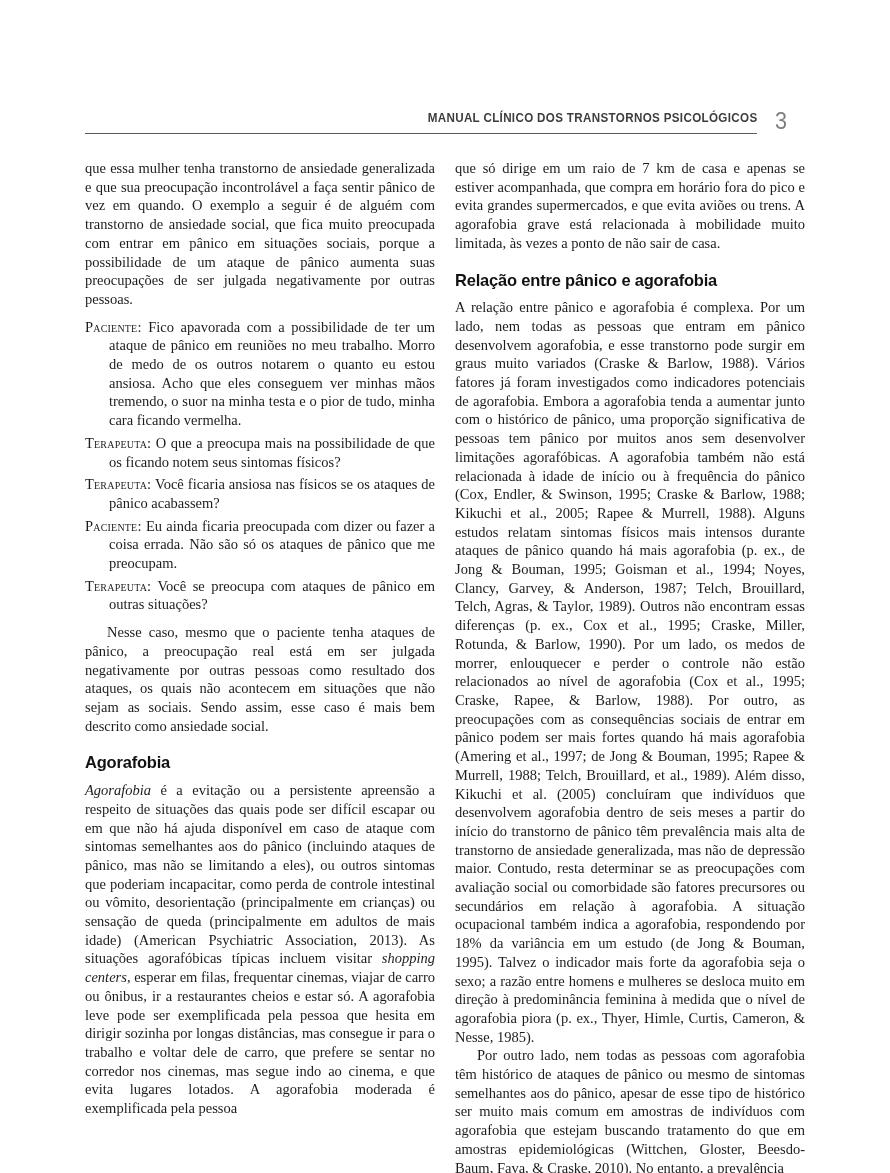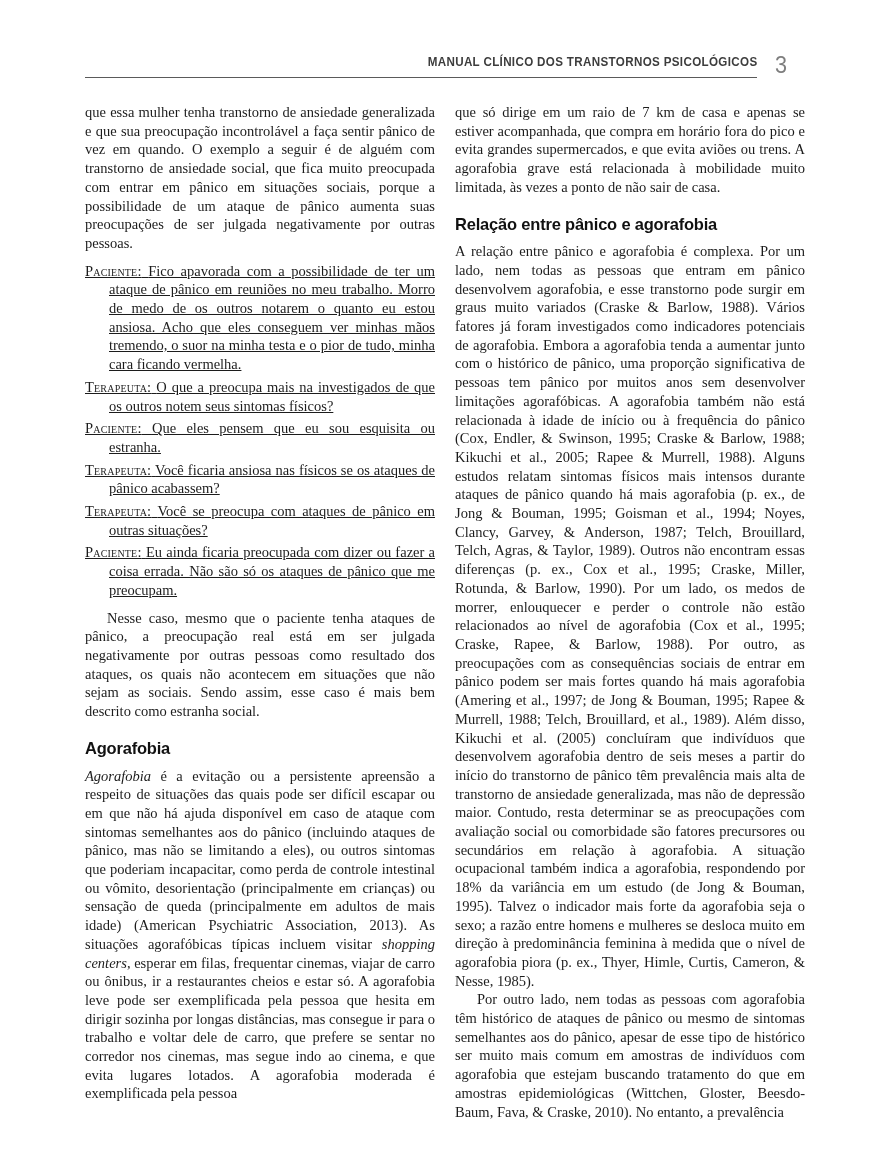--- a/index.html
+++ b/index.html
@@ -15,21 +15,21 @@
     box-sizing: border-box;
     padding: 0 85px;
     overflow: hidden;
     font-family: "Liberation Serif", serif;
     color: #1c1c1c;
   }
   
   .header-row {
     display: flex;
     align-items: flex-end;
-    padding-top: 52px;
+    padding-top: 108px;
   }
   .header-rule-area {
     flex: 1;
     border-bottom: 1.5px solid #5a5a5a;
     padding-bottom: 7px;
     text-align: right;
     white-space: nowrap;
   }
   .header-title {
     display: inline-block;
@@ -67,21 +67,20 @@
     -webkit-hyphens: auto;
   }
   .col p { margin: 0; }
   p.indent { text-indent: 22px; }
   
   .dialogue { margin: 9px 0 9px 0; }
   .dialogue-entry {
     padding-left: 24px;
     text-indent: -24px;
     margin-bottom: 4px;
-    text-decoration: underline;
   }
   .speaker {
     font-variant: small-caps;
     letter-spacing: 0.2px;
   }
   
   .section-heading {
     font-family: "Liberation Sans", sans-serif;
     font-weight: 700;
     font-size: 17px;
@@ -113,41 +112,37 @@
 
       <p>que essa mulher tenha transtorno de ansiedade generalizada e que sua preocupação incontrolável a faça sentir pânico de vez em quando. O exemplo a seguir é de alguém com transtorno de ansiedade social, que fica muito preocupada com entrar em pânico em situações sociais, porque a possibilidade de um ataque de pânico aumenta suas preocupações de ser julgada negativamente por outras pessoas.</p>
 
       <div class="dialogue">
         <div class="dialogue-entry">
           <span class="speaker">Paciente:</span>
           <span>Fico apavorada com a possibilidade de ter um ataque de pânico em reuniões no meu trabalho. Morro de medo de os outros notarem o quanto eu estou ansiosa. Acho que eles conseguem ver minhas mãos tremendo, o suor na minha testa e o pior de tudo, minha cara ficando vermelha.</span>
         </div>
         <div class="dialogue-entry">
           <span class="speaker">Terapeuta:</span>
-          <span>O que a preocupa mais na investigados de que os outros notem seus sintomas físicos?</span>
-        </div>
-        <div class="dialogue-entry">
-          <span class="speaker">Paciente:</span>
-          <span>Que eles pensem que eu sou esquisita ou estranha.</span>
+          <span>O que a preocupa mais na possibilidade de que os ficando notem seus sintomas físicos?</span>
         </div>
         <div class="dialogue-entry">
           <span class="speaker">Terapeuta:</span>
           <span>Você ficaria ansiosa nas físicos se os ataques de pânico acabassem?</span>
         </div>
         <div class="dialogue-entry">
+          <span class="speaker">Paciente:</span>
+          <span>Eu ainda ficaria preocupada com dizer ou fazer a coisa errada. Não são só os ataques de pânico que me preocupam.</span>
+        </div>
+        <div class="dialogue-entry">
           <span class="speaker">Terapeuta:</span>
           <span>Você se preocupa com ataques de pânico em outras situações?</span>
         </div>
-        <div class="dialogue-entry">
-          <span class="speaker">Paciente:</span>
-          <span>Eu ainda ficaria preocupada com dizer ou fazer a coisa errada. Não são só os ataques de pânico que me preocupam.</span>
-        </div>
       </div>
 
-      <p class="indent">Nesse caso, mesmo que o paciente tenha ataques de pânico, a preocupação real está em ser julgada negativamente por outras pessoas como resultado dos ataques, os quais não acontecem em situações que não sejam as sociais. Sendo assim, esse caso é mais bem descrito como estranha social.</p>
+      <p class="indent">Nesse caso, mesmo que o paciente tenha ataques de pânico, a preocupação real está em ser julgada negativamente por outras pessoas como resultado dos ataques, os quais não acontecem em situações que não sejam as sociais. Sendo assim, esse caso é mais bem descrito como ansiedade social.</p>
 
       <h2 class="section-heading">Agorafobia</h2>
 
       <p><i>Agorafobia</i> é a evitação ou a persistente apreensão a respeito de situações das quais pode ser difícil escapar ou em que não há ajuda disponível em caso de ataque com sintomas semelhantes aos do pânico (incluindo ataques de pânico, mas não se limitando a eles), ou outros sintomas que poderiam incapacitar, como perda de controle intestinal ou vômito, desorientação (principalmente em crianças) ou sensação de queda (principalmente em adultos de mais idade) (American Psychiatric Association, 2013). As situações agorafóbicas típicas incluem visitar <i>shopping centers</i>, esperar em filas, frequentar cinemas, viajar de carro ou ônibus, ir a restaurantes cheios e estar só. A agorafobia leve pode ser exemplificada pela pessoa que hesita em dirigir sozinha por longas distâncias, mas consegue ir para o trabalho e voltar dele de carro, que prefere se sentar no corredor nos cinemas, mas segue indo ao cinema, e que evita lugares lotados. A agorafobia moderada é exemplificada pela pessoa</p>
 
     </div>
 
     <div class="col">
 
       <p>que só dirige em um raio de 7 km de casa e apenas se estiver acompanhada, que compra em horário fora do pico e evita grandes supermercados, e que evita aviões ou trens. A agorafobia grave está relacionada à mobilidade muito limitada, às vezes a ponto de não sair de casa.</p>

